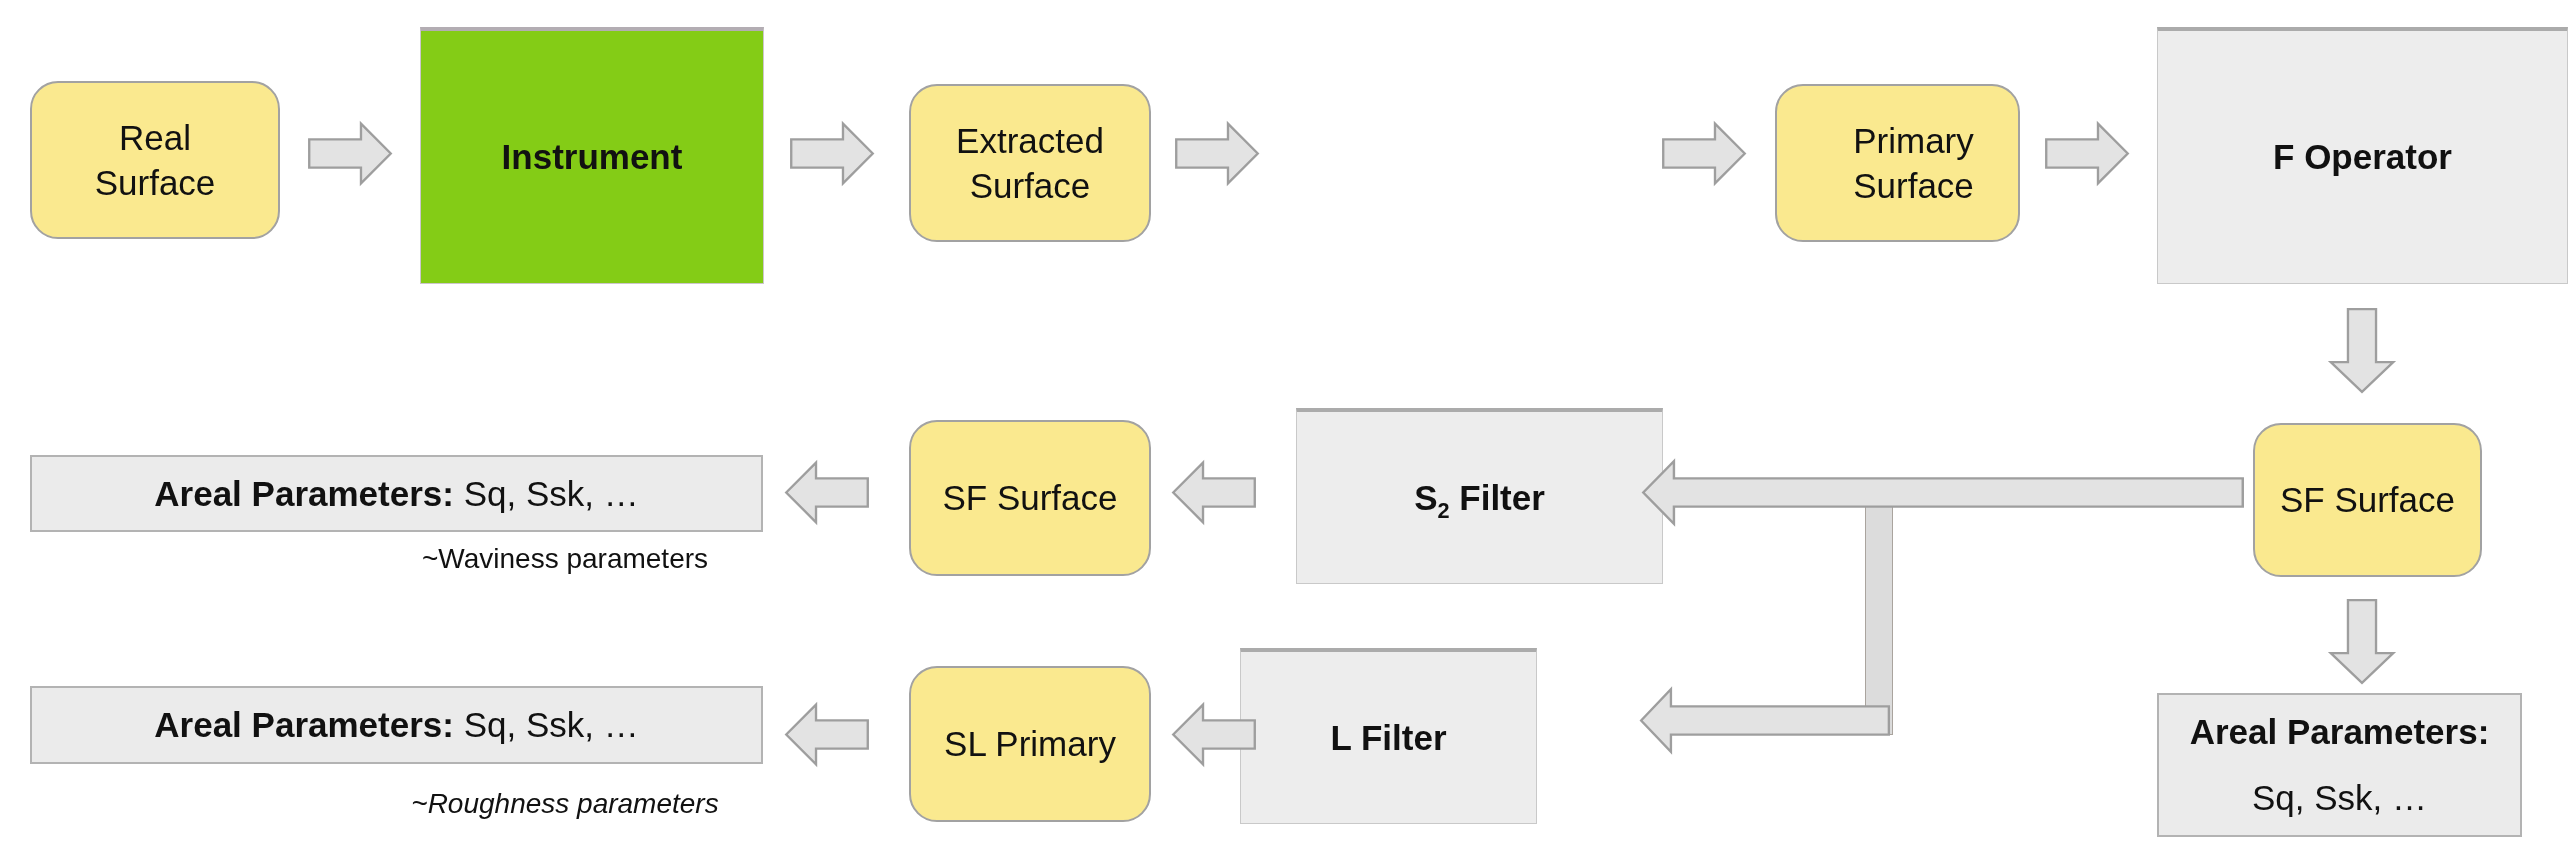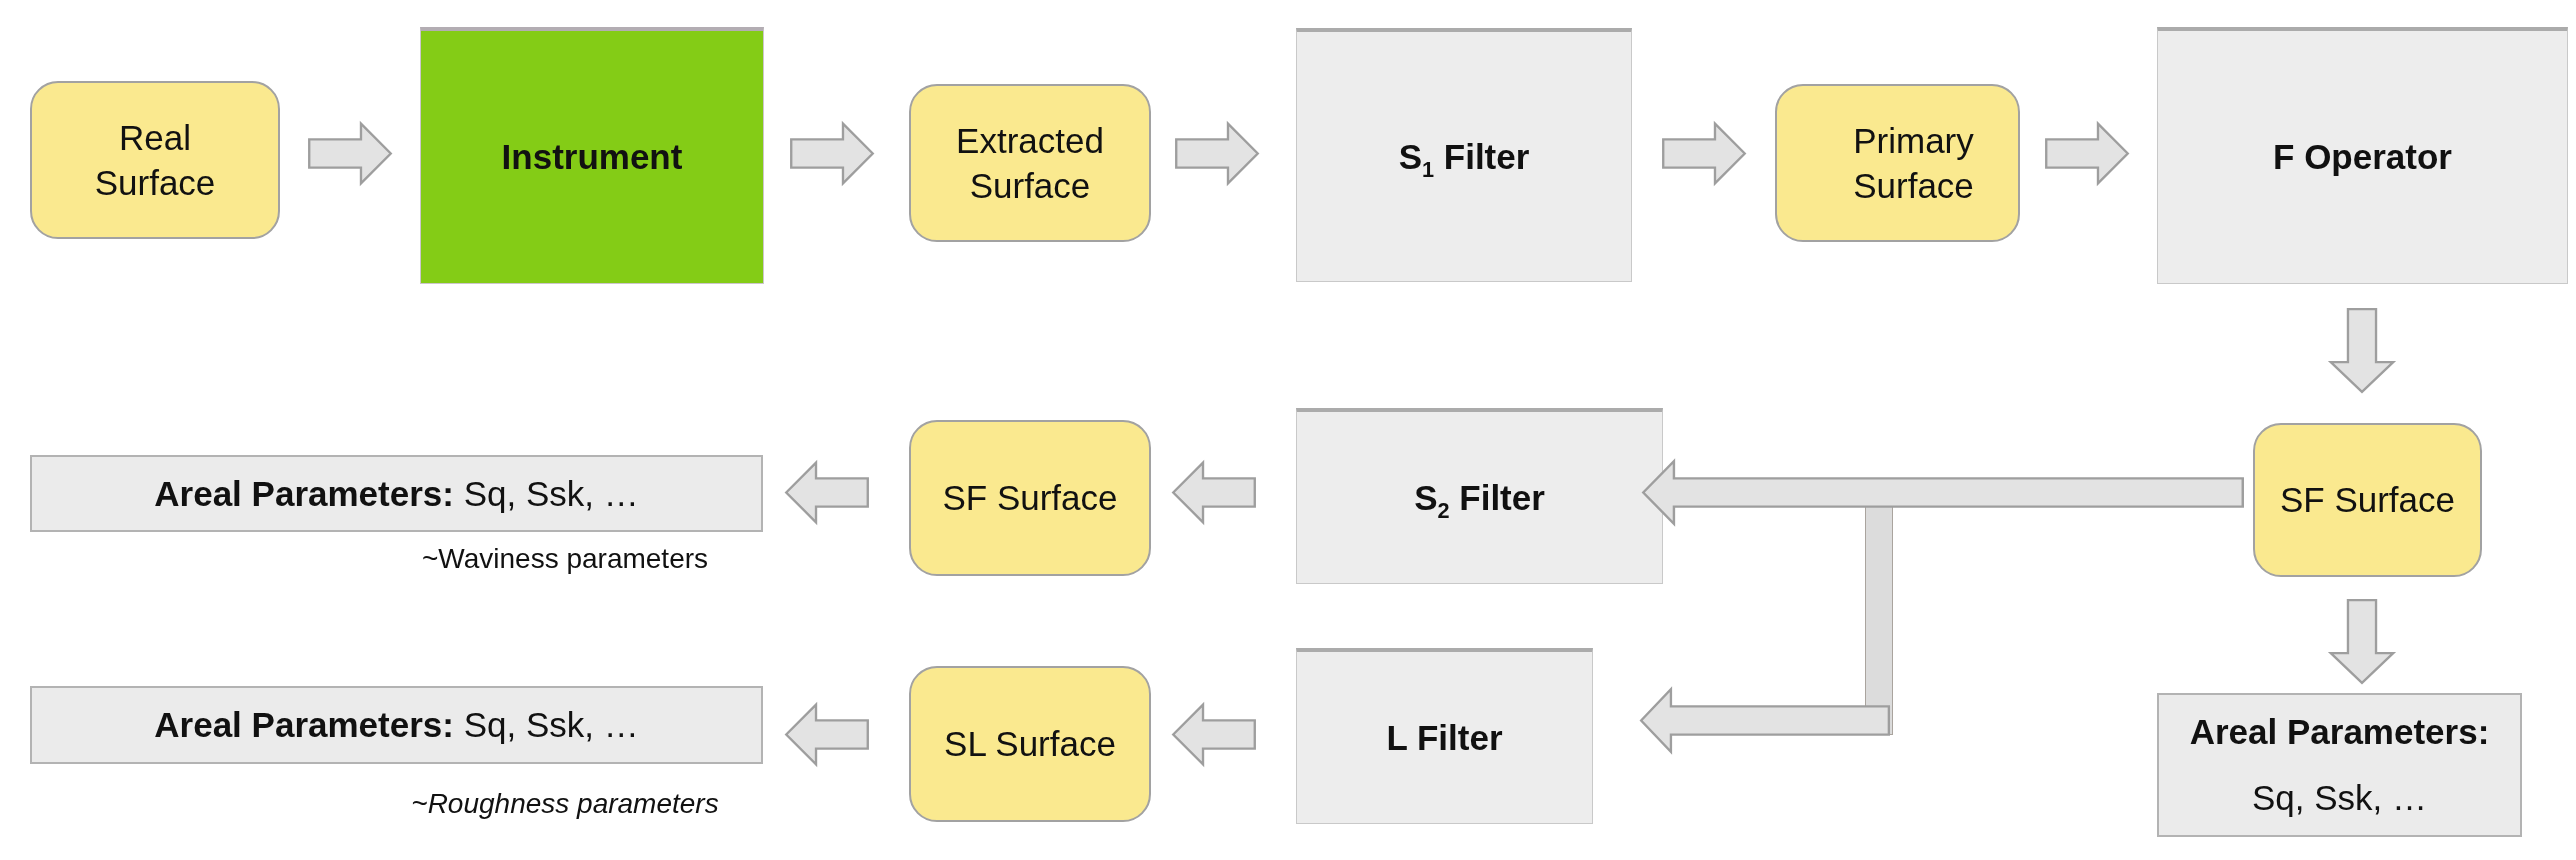--- a/index.html
+++ b/index.html
@@ -36,23 +36,20 @@
 
   <div class="node blueBox" style="left:420px;top:27px;width:344px;height:257px;">
     <span class="lbl bold"><span>Instrument</span><sub></sub><span></span></span>
   </div>
 
   <div class="node yellow" style="left:909px;top:78px;width:242px;height:158px;">
     <span class="lbl"><span>Extracted
 Surface</span><sub></sub><span></span></span>
   </div>
 
-  <div class="node grayBox" style="left:1296px;top:28px;width:336px;height:254px;">
-    <span class="lbl bold"><span>S</span><sub>1</sub><span> Filter</span></span>
-  </div>
 
   <div class="node yellow" style="left:1775px;top:78px;width:245px;height:158px;padding-left:32px;">
     <span class="lbl"><span>Primary
 Surface</span><sub></sub><span></span></span>
   </div>
 
   <div class="node grayBox" style="left:2157px;top:27px;width:411px;height:257px;">
     <span class="lbl bold"><span>F Operator</span><sub></sub><span></span></span>
   </div>
 
@@ -113,24 +110,24 @@
 
   <svg class="arrow" style="left:2323px;top:597px;" width="78" height="89" viewBox="0 0 50 57">
     <polygon points="25,55 5,36 16,36 16,2 34,2 34,36 45,36" fill="#e3e3e3" stroke="#9e9e9e" stroke-width="1.5"></polygon>
   </svg>
 
   <div class="node areal" style="left:30px;top:686px;width:733px;height:78px;">
     <span class="lbl"><span class="bold">Areal Parameters:</span><span> Sq, Ssk, …</span></span>
   </div>
 
   <div class="node yellow" style="left:909px;top:660px;width:242px;height:156px;">
-    <span class="lbl"><span>SL Surface</span><sub></sub><span></span></span>
+    <span class="lbl"><span>SL Primary</span><sub></sub><span></span></span>
   </div>
 
-  <div class="node grayBox" style="left:1296px;top:648px;width:297px;height:176px;">
+  <div class="node grayBox" style="left:1240px;top:648px;width:297px;height:176px;">
     <span class="lbl bold"><span>L Filter</span><sub></sub><span></span></span>
   </div>
 
   <div class="node areal twoline" style="left:2157px;top:693px;width:365px;height:144px;">
     <span class="lbl"><span class="bold">Areal Parameters:</span><span>
 Sq, Ssk, …</span></span>
   </div>
 
   <div class="ann" style="left:251px;top:788px;width:628px;font-style:italic;">~Roughness parameters</div>
 

